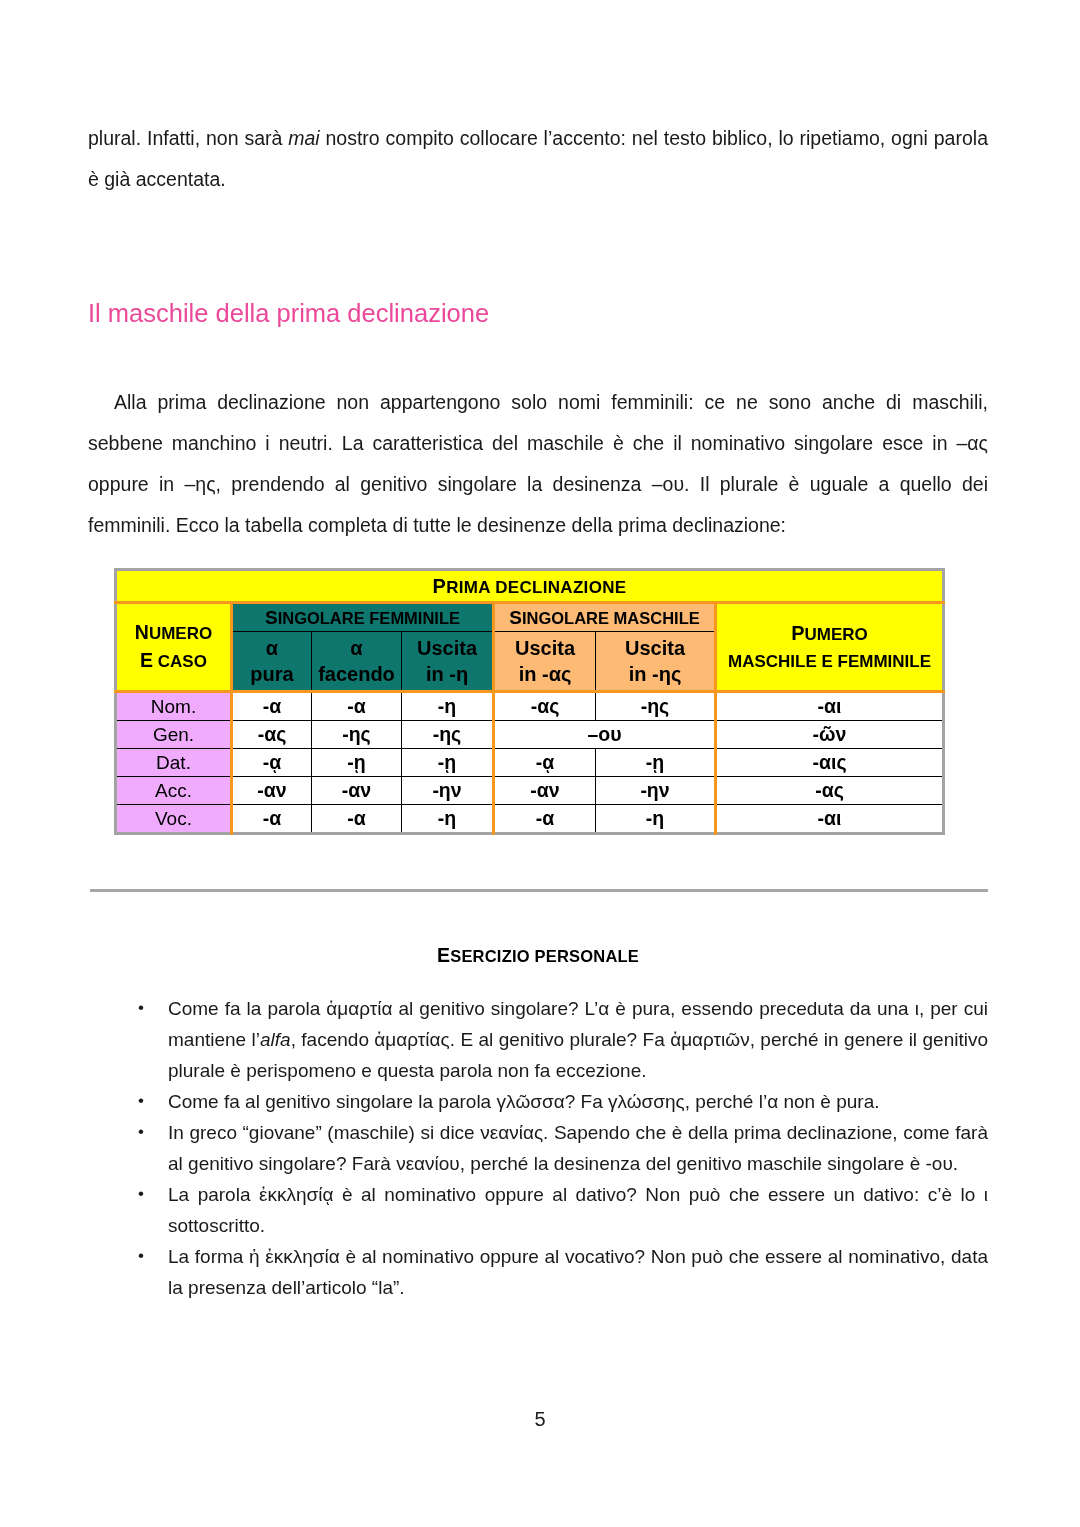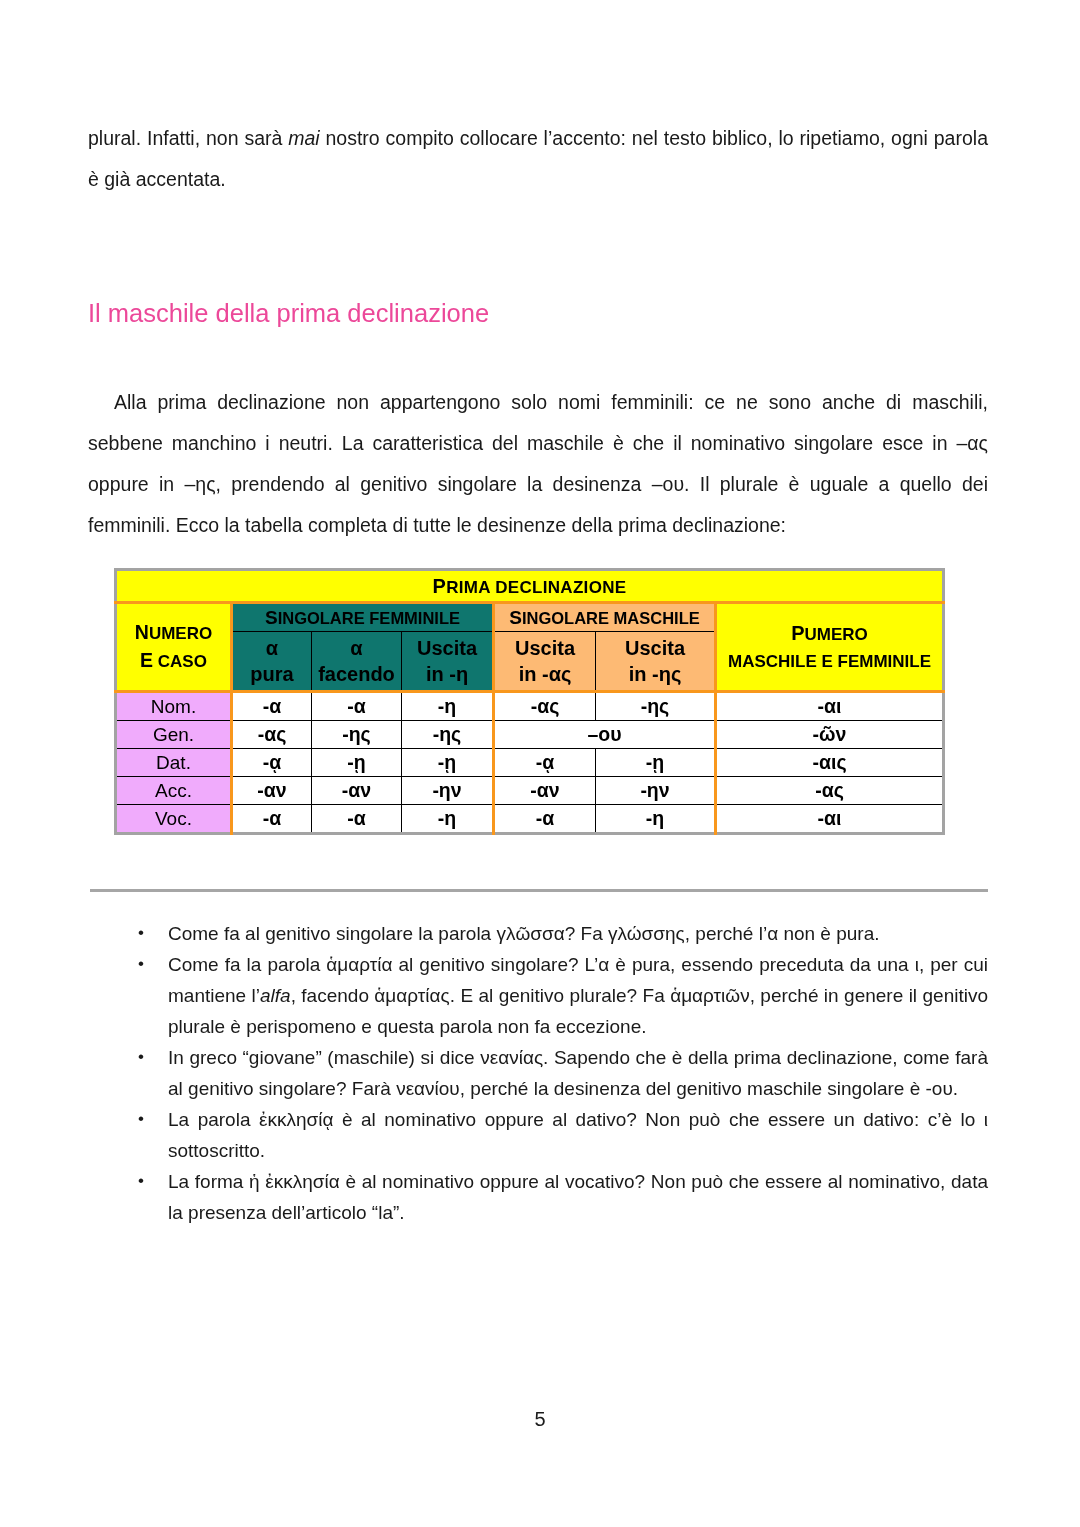--- a/index.html
+++ b/index.html
@@ -286,24 +286,25 @@
             <td class="ending">-α</td>
             <td class="ending sep-right">-η</td>
             <td class="ending">-αι</td>
           </tr>
         </tbody>
       </table>
     </div>
 
     <div class="divider"></div>
 
+    <div class="exercise-title"><span class="smallcaps-big">E</span><span>SERCIZIO PERSONALE</span></div>
 
     <ul class="exercise-list">
+      <li><span>Come fa la parola ἁμαρτία al genitivo singolare? L’α è pura, essendo preceduta da una ι, per cui mantiene l’</span><span class="italic">alfa</span><span>, facendo ἁμαρτίας. E al genitivo plurale? Fa ἁμαρτιῶν, perché in genere il genitivo plurale è perispomeno e questa parola non fa eccezione.</span></li>
       <li>Come fa al genitivo singolare la parola γλῶσσα? Fa γλώσσης, perché l’α non è pura.</li>
-      <li><span>Come fa la parola ἁμαρτία al genitivo singolare? L’α è pura, essendo preceduta da una ι, per cui mantiene l’</span><span class="italic">alfa</span><span>, facendo ἁμαρτίας. E al genitivo plurale? Fa ἁμαρτιῶν, perché in genere il genitivo plurale è perispomeno e questa parola non fa eccezione.</span></li>
       <li>In greco “giovane” (maschile) si dice νεανίας. Sapendo che è della prima declinazione, come farà al genitivo singolare? Farà νεανίου, perché la desinenza del genitivo maschile singolare è -ου.</li>
       <li>La parola ἐκκλησίᾳ è al nominativo oppure al dativo? Non può che essere un dativo: c’è lo ι sottoscritto.</li>
       <li>La forma ἡ ἐκκλησία è al nominativo oppure al vocativo? Non può che essere al nominativo, data la presenza dell’articolo “la”.</li>
     </ul>
 
   </div>
 
   <div class="page-number">5</div>
 </div>
 

